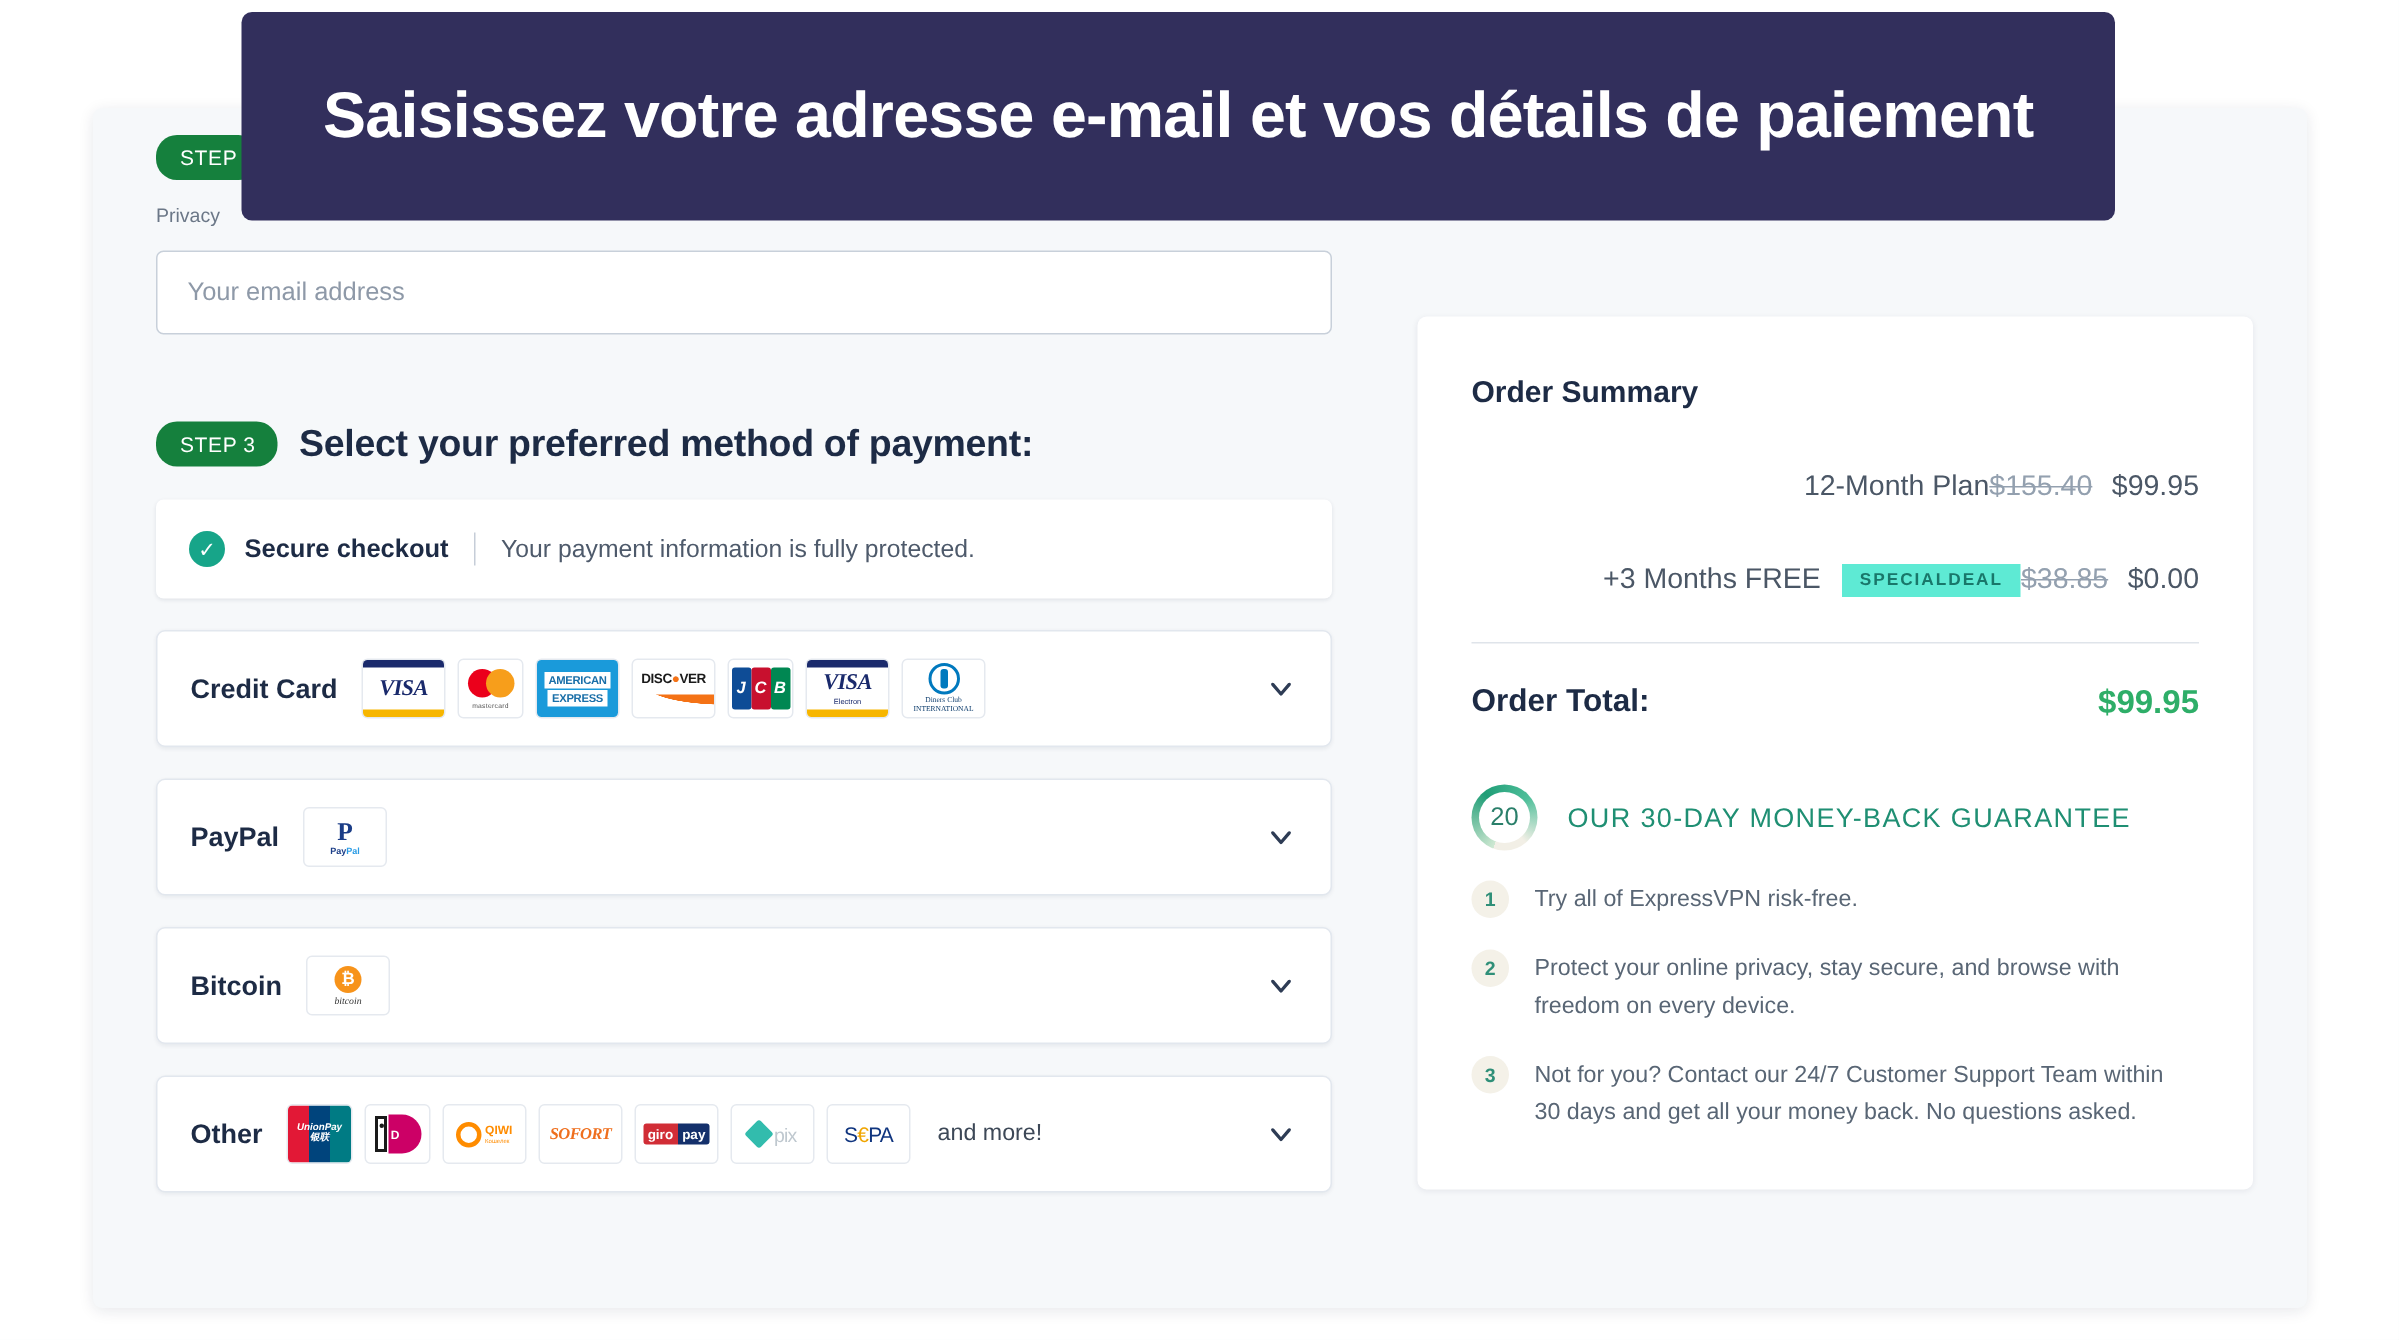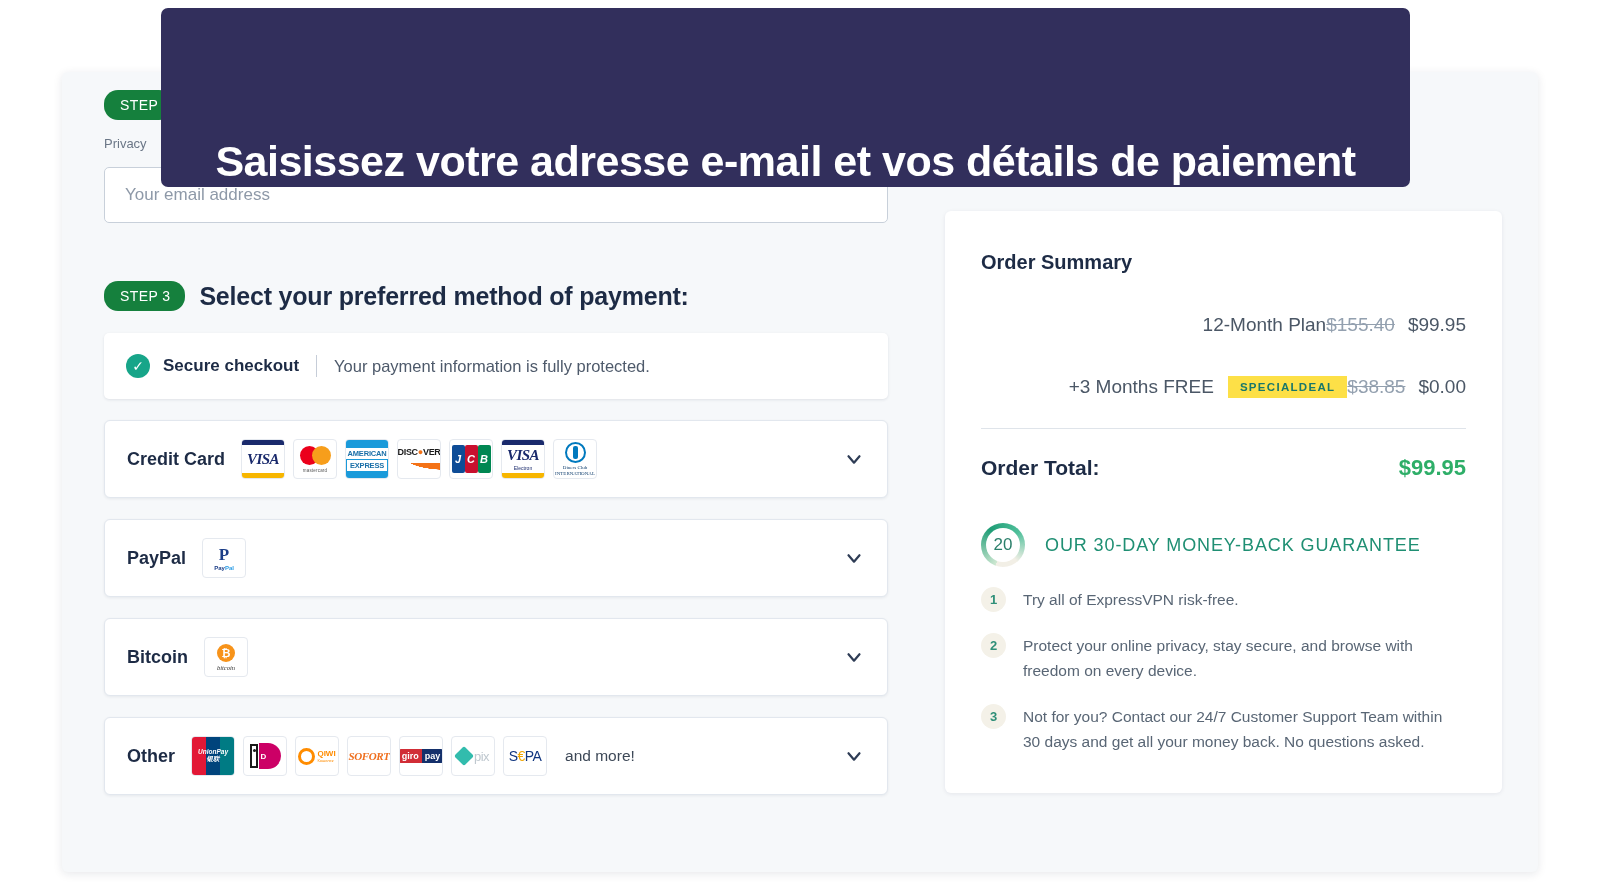--- a/index.html
+++ b/index.html
@@ -97,21 +97,21 @@
   }
   .logos { display: flex; align-items: center; gap: 8px; flex: 1; }
   .chev {
     width: 22px; height: 22px; flex: none;
     color: #2e3c55;
   }
   .and-more { font-size: 15.5px; color: #3d4857; margin-left: 10px; }
 
   
   .lg {
-    height: 40px; width: 44px;
+    height: 40px; width: 56px;
     border: 1px solid #e5e9ef; border-radius: 4px;
     background: #fff;
     display: flex; flex-direction: column;
     align-items: center; justify-content: center;
     overflow: hidden; flex: none;
   }
   .lg.sm { width: 44px; }
 
   
   .visa-bar-top { width: 100%; height: 5px; background: #1a2a6c; }
@@ -221,21 +221,21 @@
     padding: 40px 36px 38px 36px;
   }
   .sum-title { font-size: 20px; font-weight: bold; color:#1d2b45; }
   .sum-row {
     display:flex; align-items:center; justify-content:flex-end;
     margin-top: 40px;
   }
   .sum-left { display:flex; align-items:center; gap:14px; }
   .sum-name { font-size:19px; color:#4b5766; }
   .deal-badge {
-    background:#fde047; color:#19776a;
+    background:#5eead4; color:#19776a;
     font-size:11.5px; font-weight:bold; letter-spacing:1.3px;
     padding:5px 12px;
   }
   .sum-prices { display:flex; align-items:baseline; gap:13px; }
   .strike { font-size:19px; color:#93a0af; text-decoration:line-through; }
   .price { font-size:19px; color:#4b5766; }
   .sum-hr { height:1px; background:#dfe4ea; margin-top:30px; }
   .total-row { display:flex; align-items:center; justify-content:space-between; margin-top:26px; }
   .total-label { font-size:21px; font-weight:bold; color:#1d2b45; }
   .total-value { font-size:22px; font-weight:bold; color:#2eae68; }
@@ -262,24 +262,24 @@
     width:25px; height:25px; border-radius:50%; background:#f4f1e8;
     color:#2f8f78; font-size:13px; font-weight:bold; flex:none;
     display:flex; align-items:center; justify-content:center;
   }
   .guar-text { font-size:15.5px; color:#596675; line-height:1.65; max-width:430px; }
 
   
   .overlay {
     position:absolute;
     left:161px; top:8px;
-    width:1249px; height:179px;
+    width:1249px; height:139px;
     background:#322f5c;
     border-radius:7px;
-    display:flex; align-items:flex-end; justify-content:center;
+    display:flex; align-items:center; justify-content:center;
     padding:0 40px;
     z-index:40;
   }
   .overlay-text {
     color:#ffffff; font-size:43px; font-weight:bold;
     text-align:center; line-height:1.18; letter-spacing:-.5px;
   }
 </style>
 </head>
 <body>

